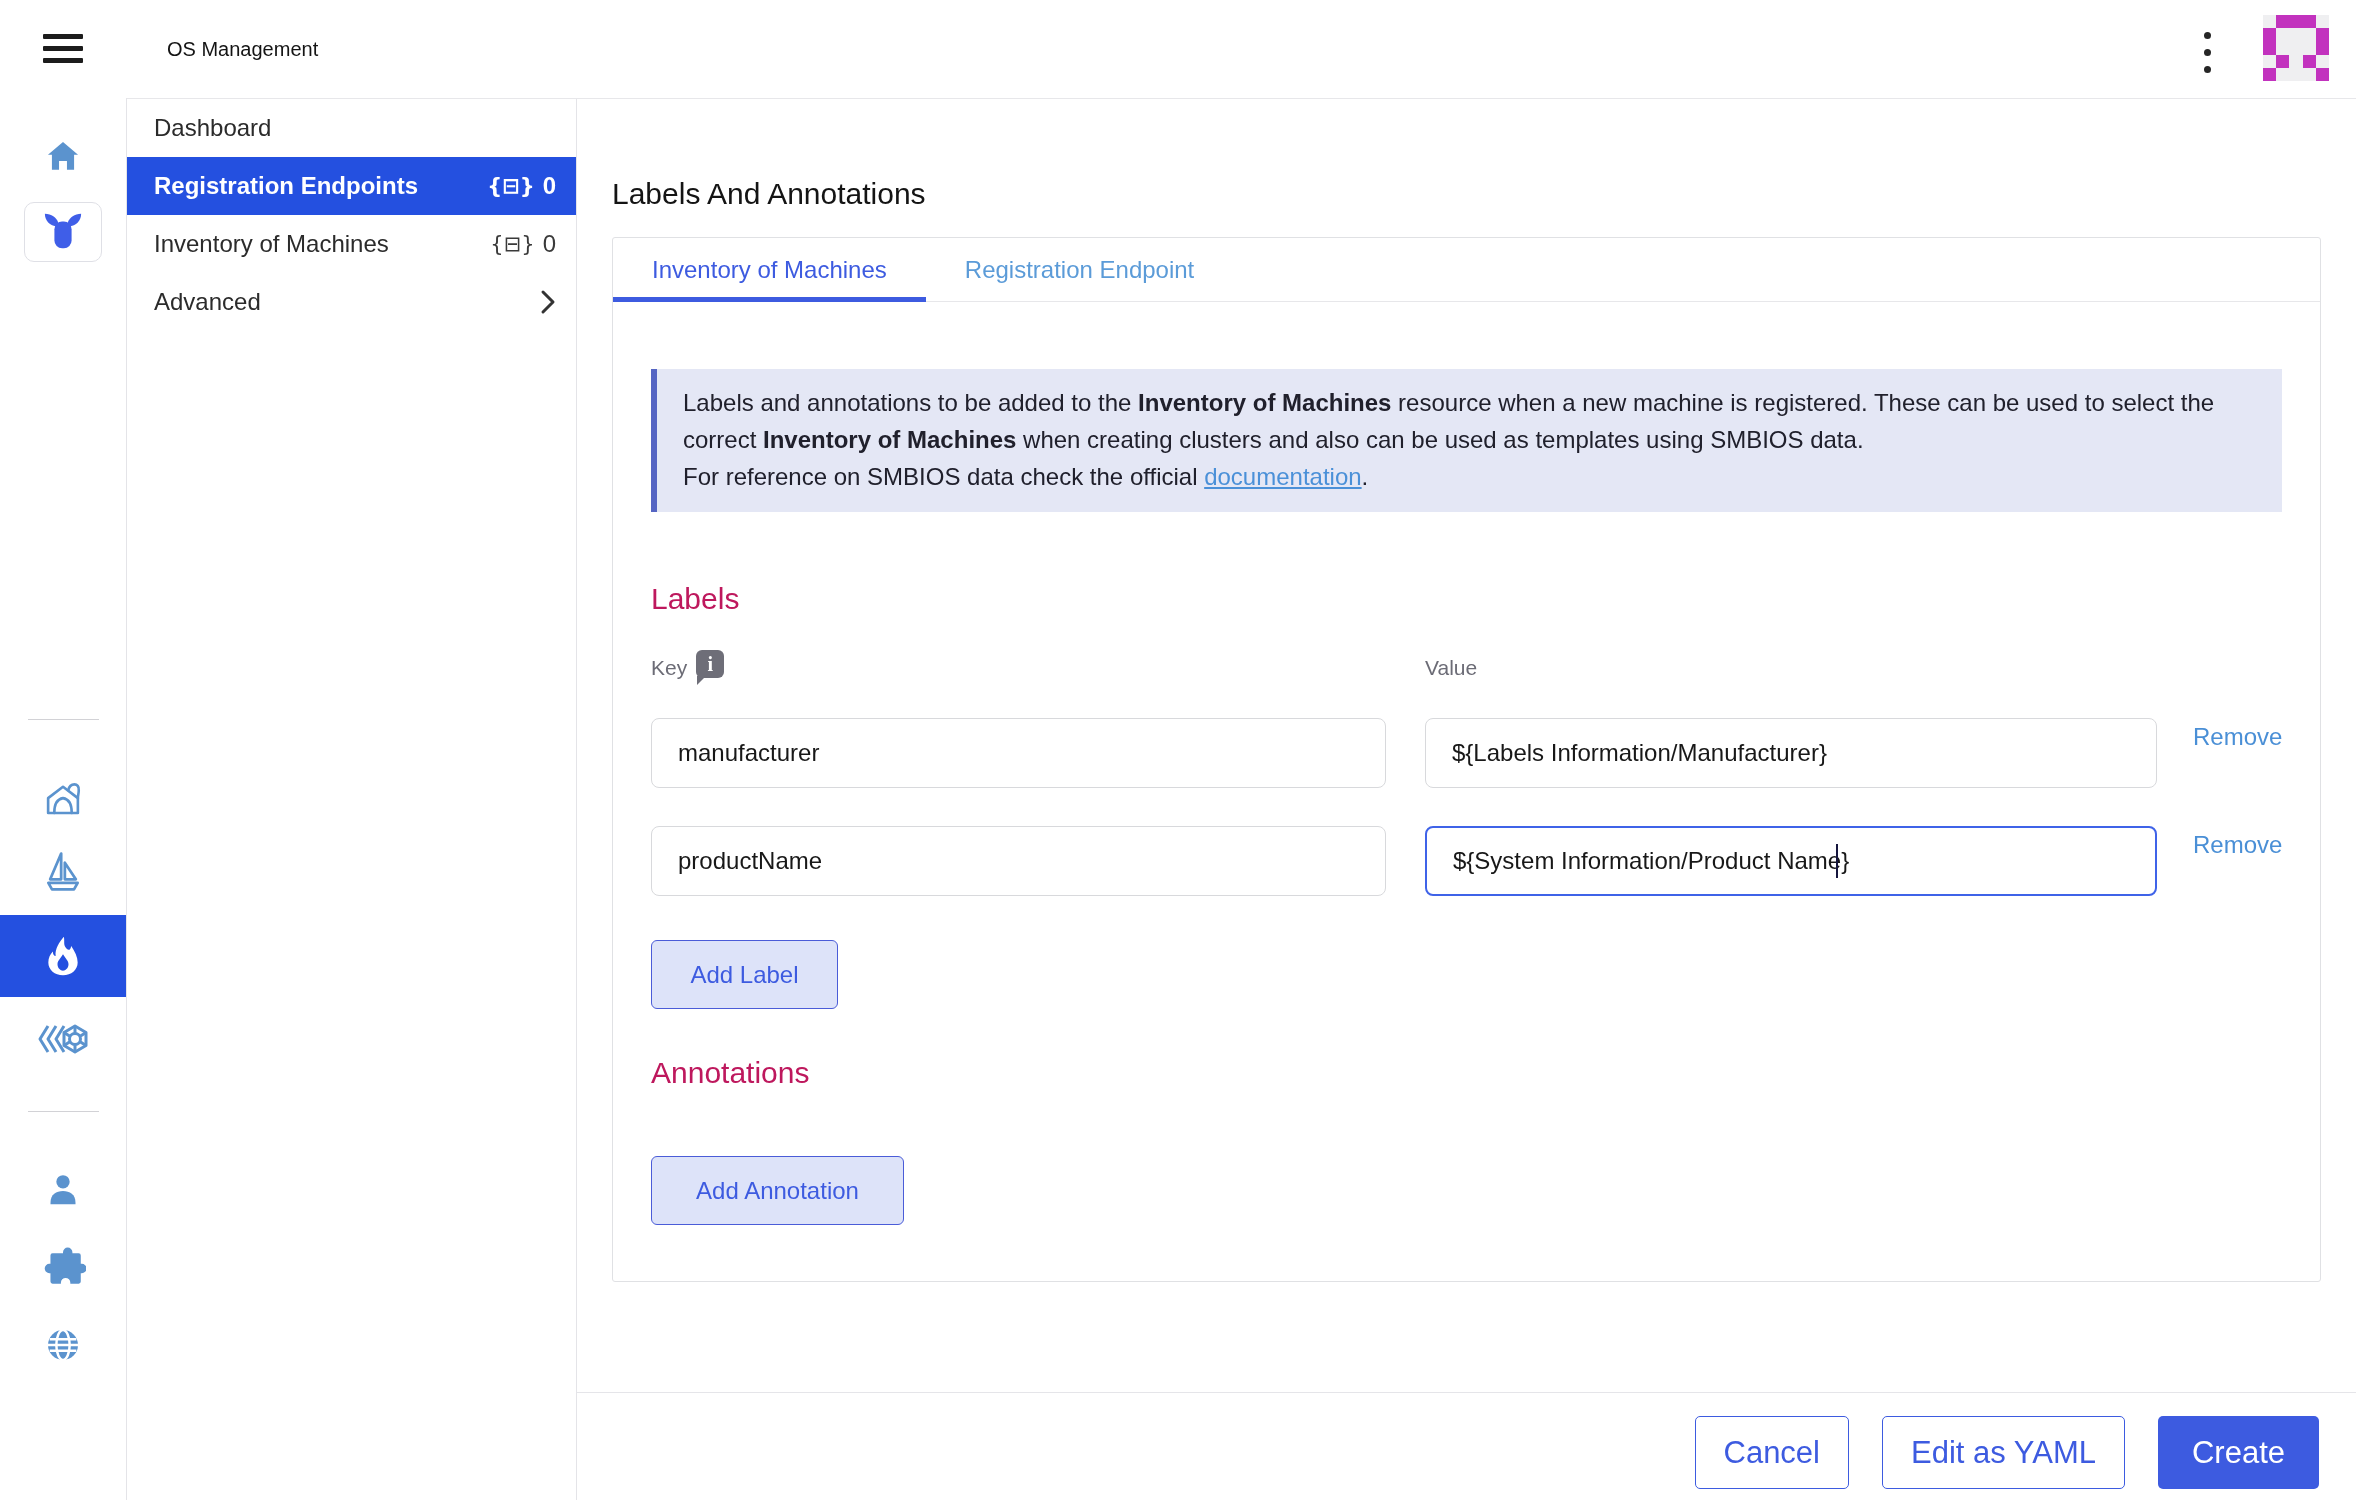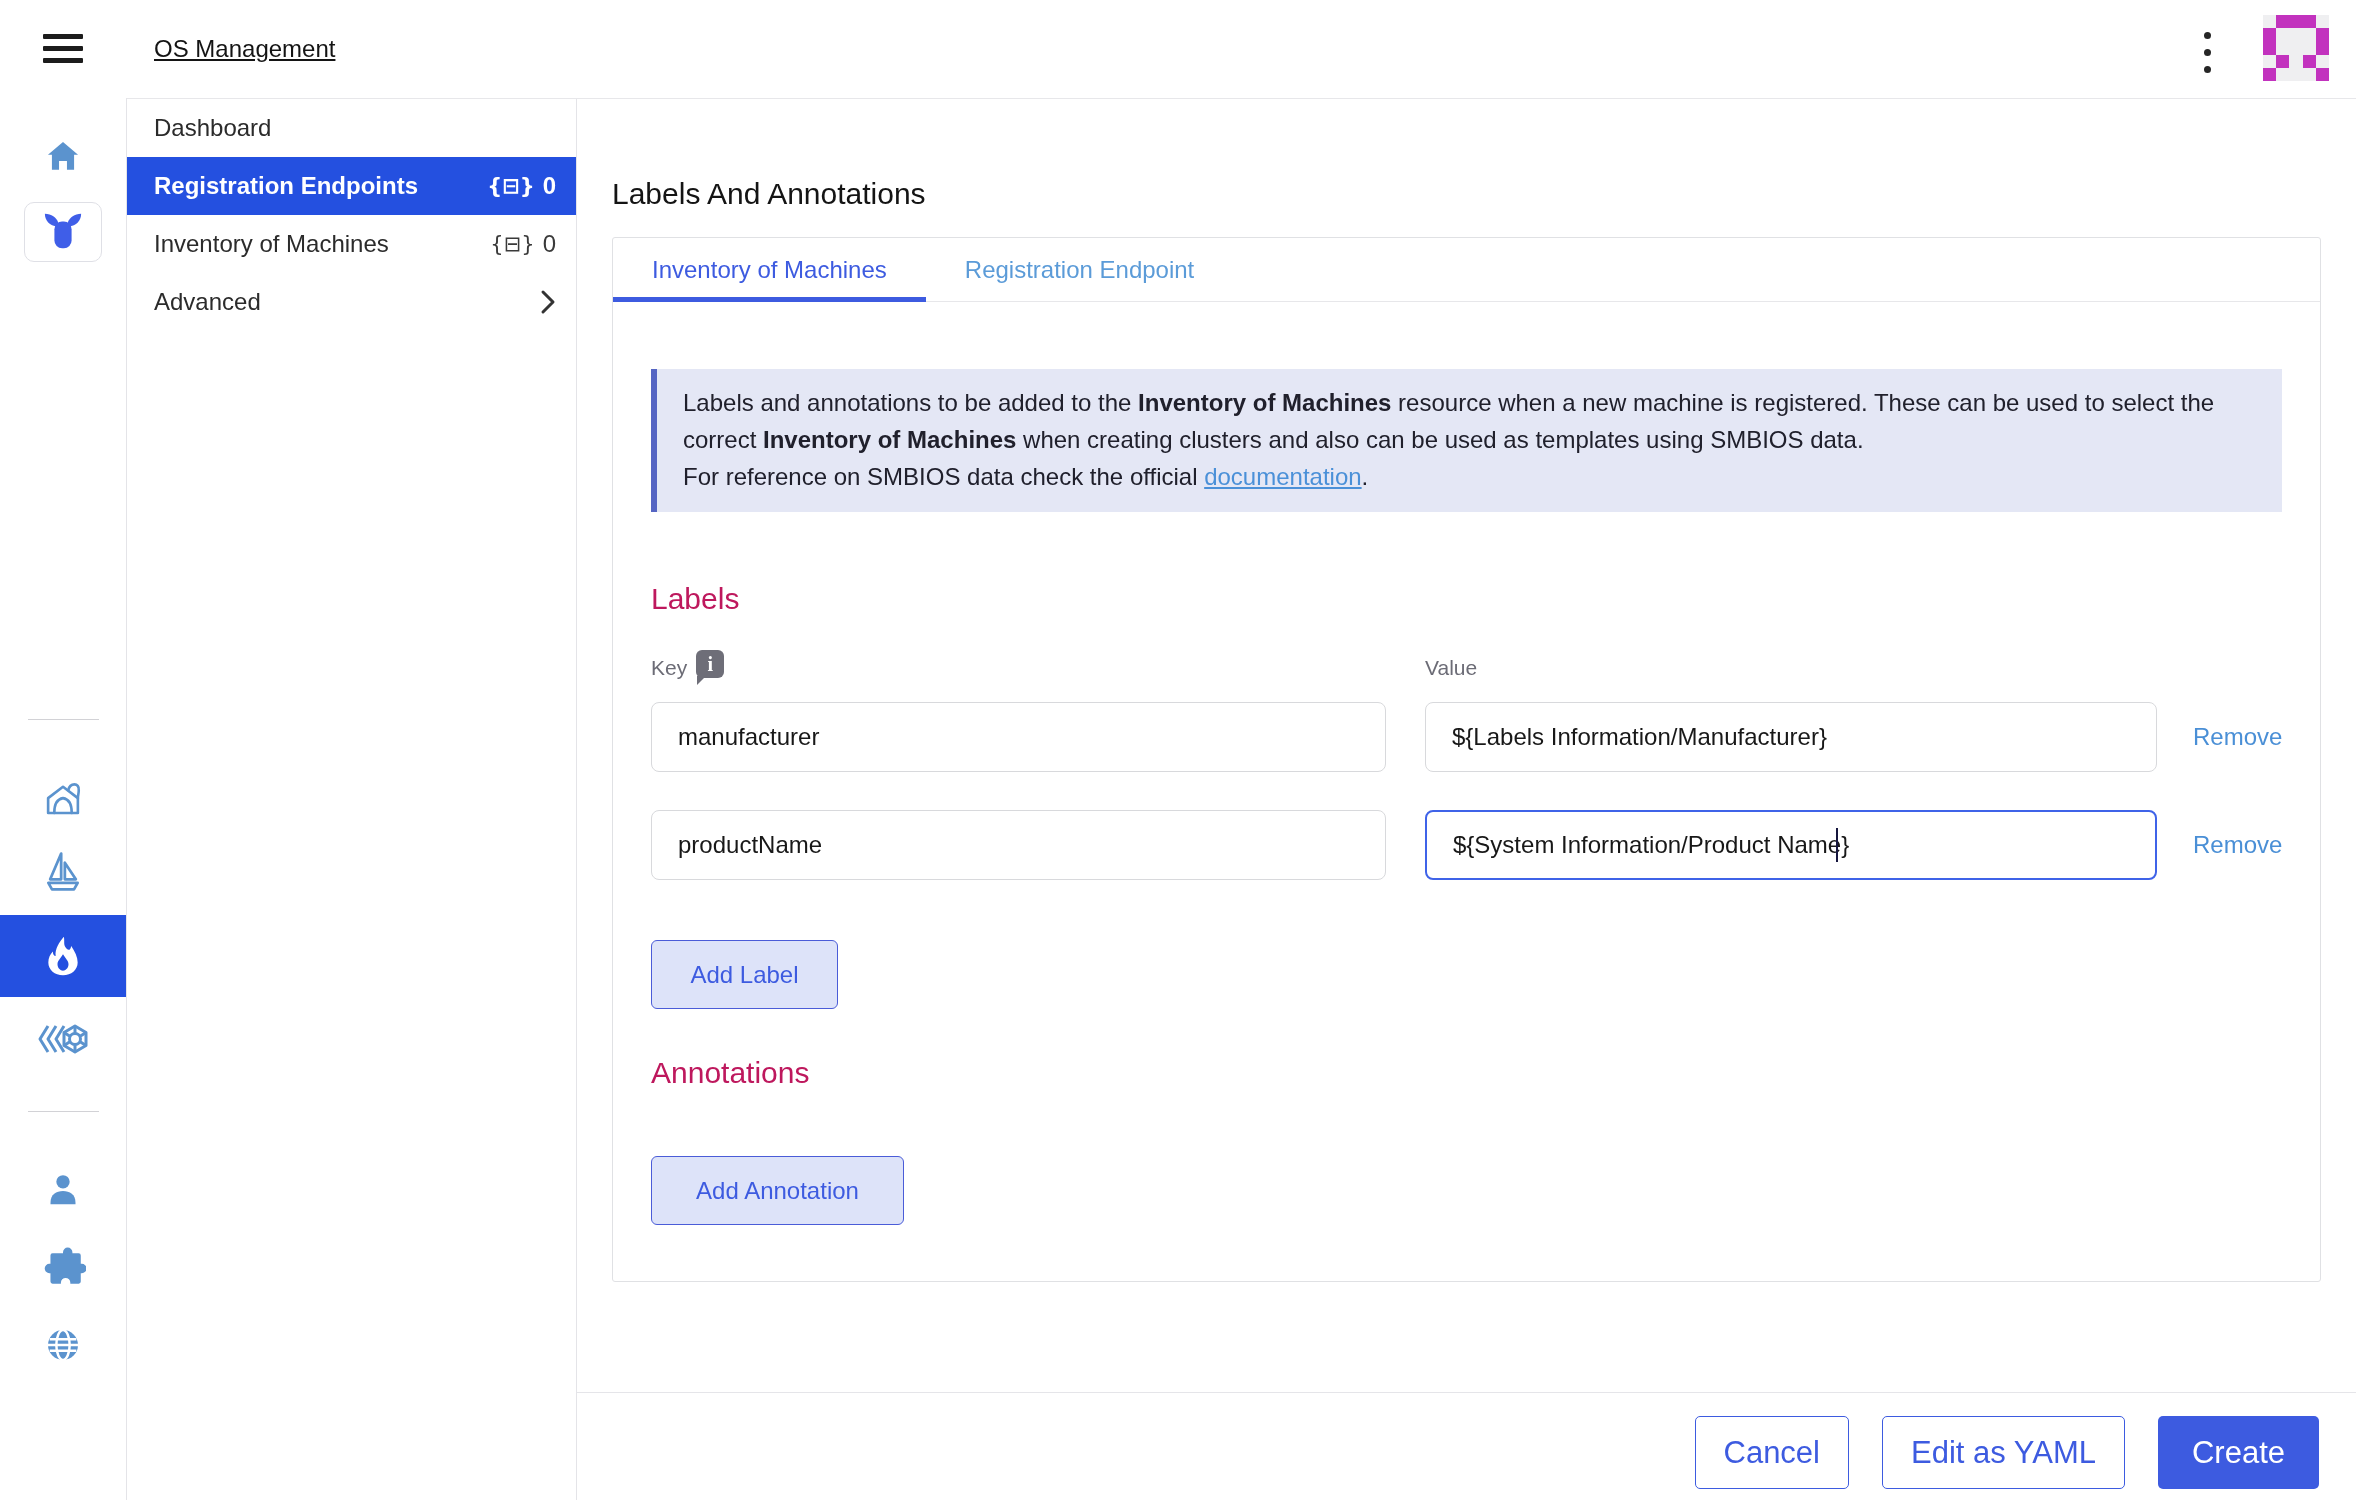--- a/index.html
+++ b/index.html
@@ -13,21 +13,21 @@
   
   .vline-rail { position:absolute; left:126px; top:0; bottom:0; width:1px; background:#e4e4e8; }
   .vline-nav  { position:absolute; left:576px; top:98px; bottom:0; width:1px; background:#e4e4e8; }
   .header-border { position:absolute; top:98px; left:127px; right:0; height:1px; background:#e7e7ea; }
 
   
   .header { position:absolute; top:0; left:0; right:0; height:98px; background:#fff; }
   .hamburger { position:absolute; left:43px; top:34px; width:40px; cursor:pointer; }
   .hamburger .bar { height:5px; background:#1c1c1c; border-radius:1px; }
   .hamburger .bar + .bar { margin-top:7px; }
-  .app-title { position:absolute; left:154px; top:0; height:98px; line-height:98px; font-size:24px; color:#141414;text-decoration:underline; }
+  .app-title { position:absolute; left:167px; top:0; height:98px; line-height:98px; font-size:20px; color:#141414; }
   .kebab { position:absolute; left:2204px; top:32px; display:flex; flex-direction:column; gap:10px; cursor:pointer; }
   .kebab i { width:7px; height:7px; border-radius:50%; background:#262626; }
   .logo { position:absolute; left:2263px; top:15px; width:66px; height:66px;
           display:grid; grid-template-rows:repeat(5,1fr); grid-template-columns:repeat(5,1fr);
           background:#efeff1; cursor:pointer; }
   .logo i { background:#efeff1; } .logo i.m { background:#c232be; }
 
   
   .rail { position:absolute; left:0; top:98px; width:126px; bottom:0; background:#fff; }
   .ric { position:absolute; left:50%; transform:translateX(-50%); cursor:pointer; line-height:0; }
@@ -69,21 +69,21 @@
   .sec-heading { position:absolute; left:38px; font-size:30px; color:#be185d; }
   .col-label { position:absolute; font-size:21px; color:#6c6c76; display:flex; align-items:flex-start; gap:9px;text-align:right; }
   .info-icon { position:relative; width:28px; height:28px; background:#6e6e78; border-radius:6px;
                color:#fff; font-family:"Liberation Serif", serif; font-weight:bold; font-size:20px;
                display:flex; align-items:center; justify-content:center; transform:translateY(-6px); cursor:pointer; }
   .info-icon::after { content:''; position:absolute; left:1px; bottom:-7px; width:0; height:0;
                border-top:9px solid #6e6e78; border-right:9px solid transparent; }
 
   .input-box { position:absolute; height:70px; border:1px solid #d8d9dc; border-radius:8px;
                display:flex; align-items:center; padding:8px 26px; font-size:24px; color:#181818;
-               background:#fff; cursor:text; white-space:nowrap; overflow:hidden; }
+               background:#fff; cursor:text; white-space:nowrap; overflow:hidden;margin-top:16px; }
   .input-box.focused { border:2px solid #3f63e8; }
   .caret { display:inline-block; width:2px; height:34px; background:#16163e; margin-left:-13px; vertical-align:middle; }
   .remove-link { position:absolute; height:70px; display:flex; align-items:center;
                  font-size:24px; color:#4a8fd6; cursor:pointer; }
 
   .btn-soft { position:absolute; left:38px; height:69px; display:flex; align-items:center; justify-content:center;
               font-size:24px; color:#3d5be0; background:#dde3f9; border:1px solid #4a5cd8; border-radius:6px; cursor:pointer; }
 
   .footer { position:absolute; left:0; right:0; top:1293px; height:108px; border-top:1px solid #e5e5e9;
             background:#fff; display:flex; align-items:flex-start; justify-content:flex-end;

